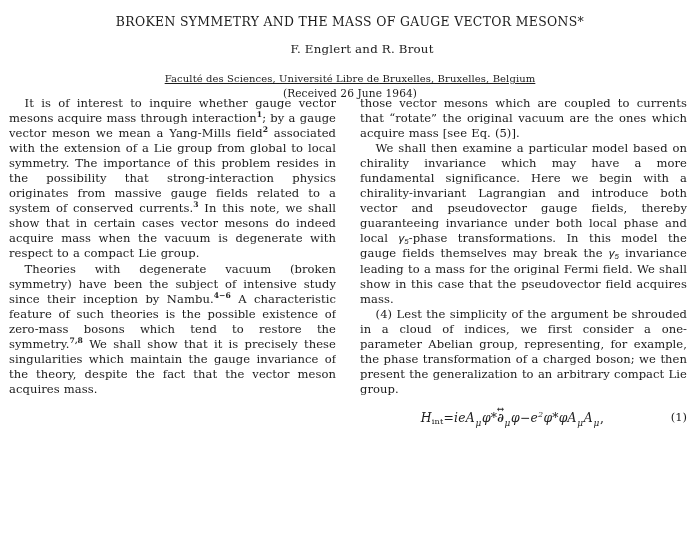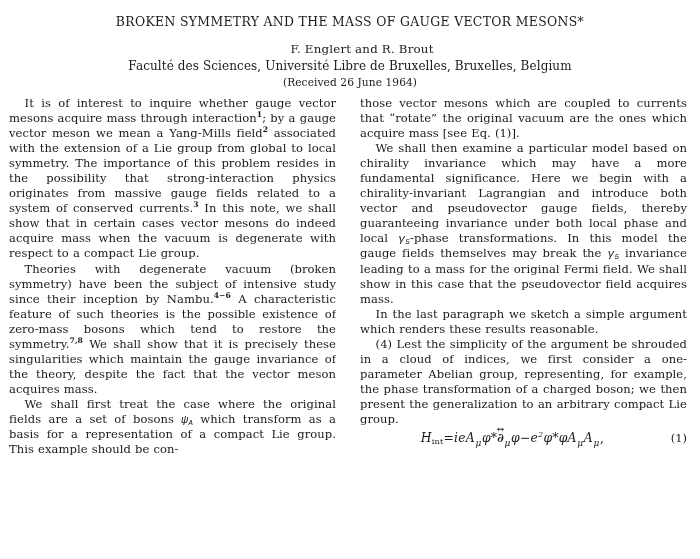--- a/index.html
+++ b/index.html
@@ -34,23 +34,24 @@
     margin: 0;
     white-space: nowrap;
   }
   .authors {
     font-size: 11.8px;
     margin-top: 13px;
     letter-spacing: 0.2px;
     margin-left: 24px;
   }
   .affiliation {
-    font-size: 12px;
-    margin-top: 3px;
+    font-size: 10px;
+    margin-top: 17px;
     letter-spacing: 0.1px;
+    text-decoration: underline;
   }
   .received {
     font-size: 10.6px;
     margin-top: 3px;
     letter-spacing: 0.1px;
   }
 
   
   .columns {
     position: absolute;
@@ -81,35 +82,35 @@
   }
   .col p.noindent { text-indent: 0; }
 
   sup {
     font-size: 0.66em;
     line-height: 0;
     vertical-align: super;
     font-weight: 700;
   }
   .sym {
-    font-family: Liberation Mono, monospace;
+    font-family: Liberation Sans, sans-serif;
     font-style: italic;
   }
   .sub {
     font-size: 0.68em;
     vertical-align: -0.28em;
     line-height: 0;
     font-style: italic;
   }
 
   
   .equation-row {
     display: flex;
     align-items: center;
-    margin-top: 3px;
+    margin-top: 13px;
     font-size: 12.4px;
   }
   .eq-body {
     flex: 1 1 auto;
     text-align: center;
     white-space: nowrap;
     font-style: italic;
     letter-spacing: 0.2px;
   }
   .eq-num {
@@ -163,26 +164,24 @@
     <h1 class="paper-title">BROKEN SYMMETRY AND THE MASS OF GAUGE VECTOR MESONS*</h1>
     <div class="authors">F. Englert and R. Brout</div>
     <div class="affiliation">Faculté des Sciences, Université Libre de Bruxelles, Bruxelles, Belgium</div>
     <div class="received">(Received 26 June 1964)</div>
   </div>
 
   <div class="columns">
     <div class="col" id="col-left">
         <p>It is of interest to inquire whether gauge vector mesons acquire mass through interaction<sup>1</sup>; by a gauge vector meson we mean a Yang-Mills field<sup>2</sup> associated with the extension of a Lie group from global to local symmetry. The importance of this problem resides in the possibility that strong-interaction physics originates from massive gauge fields related to a system of conserved currents.<sup>3</sup>  In this note, we shall show that in certain cases vector mesons do indeed acquire mass when the vacuum is degenerate with respect to a compact Lie group.</p>
         <p>Theories with degenerate vacuum (broken symmetry) have been the subject of intensive study since their inception by Nambu.<sup>4−6</sup>  A characteristic feature of such theories is the possible existence of zero-mass bosons which tend to restore the symmetry.<sup>7,8</sup>  We shall show that it is precisely these singularities which maintain the gauge invariance of the theory, despite the fact that the vector meson acquires mass.</p>
-        <p>We shall first treat the case where the original fields are a set of bosons <span class="sym">ψ<span class="sub">A</span></span> which transform as a basis for a representation of a compact Lie group.  This example should be con-</p>
       </div>
     <div class="col" id="col-right">
-        <p class="noindent">those vector mesons which are coupled to currents that “rotate” the original vacuum are the ones which acquire mass [see Eq. (1)].</p>
+        <p class="noindent">those vector mesons which are coupled to currents that “rotate” the original vacuum are the ones which acquire mass [see Eq. (5)].</p>
         <p>We shall then examine a particular model based on chirality invariance which may have a more fundamental significance.  Here we begin with a chirality-invariant Lagrangian and introduce both vector and pseudovector gauge fields, thereby guaranteeing invariance under both local phase and local <span class="sym">γ<span class="sub">5</span></span>-phase transformations.  In this model the gauge fields themselves may break the <span class="sym">γ<span class="sub">5</span></span> invariance leading to a mass for the original Fermi field.  We shall show in this case that the pseudovector field acquires mass.</p>
-        <p>In the last paragraph we sketch a simple argument which renders these results reasonable.</p>
         <p>(4) Lest the simplicity of the argument be shrouded in a cloud of indices, we first consider a one-parameter Abelian group, representing, for example, the phase transformation of a charged boson; we then present the generalization to an arbitrary compact Lie group.</p>
         <div class="equation-row">
           <div class="eq-body"><span>H</span><span class="isub">int</span><span style="font-style: normal;">=</span><span>ieA</span><span class="msub">μ</span><span>φ*</span><span class="ddel">∂</span><span class="msub">μ</span><span>φ</span><span style="font-style: normal;">−</span><span>e</span><span class="esup">2</span><span>φ*φA</span><span class="msub">μ</span><span>A</span><span class="msub">μ</span><span style="font-style: normal;">,</span></div>
           <div class="eq-num">(1)</div>
         </div>
       </div>
   </div>
 
 </div>
 

